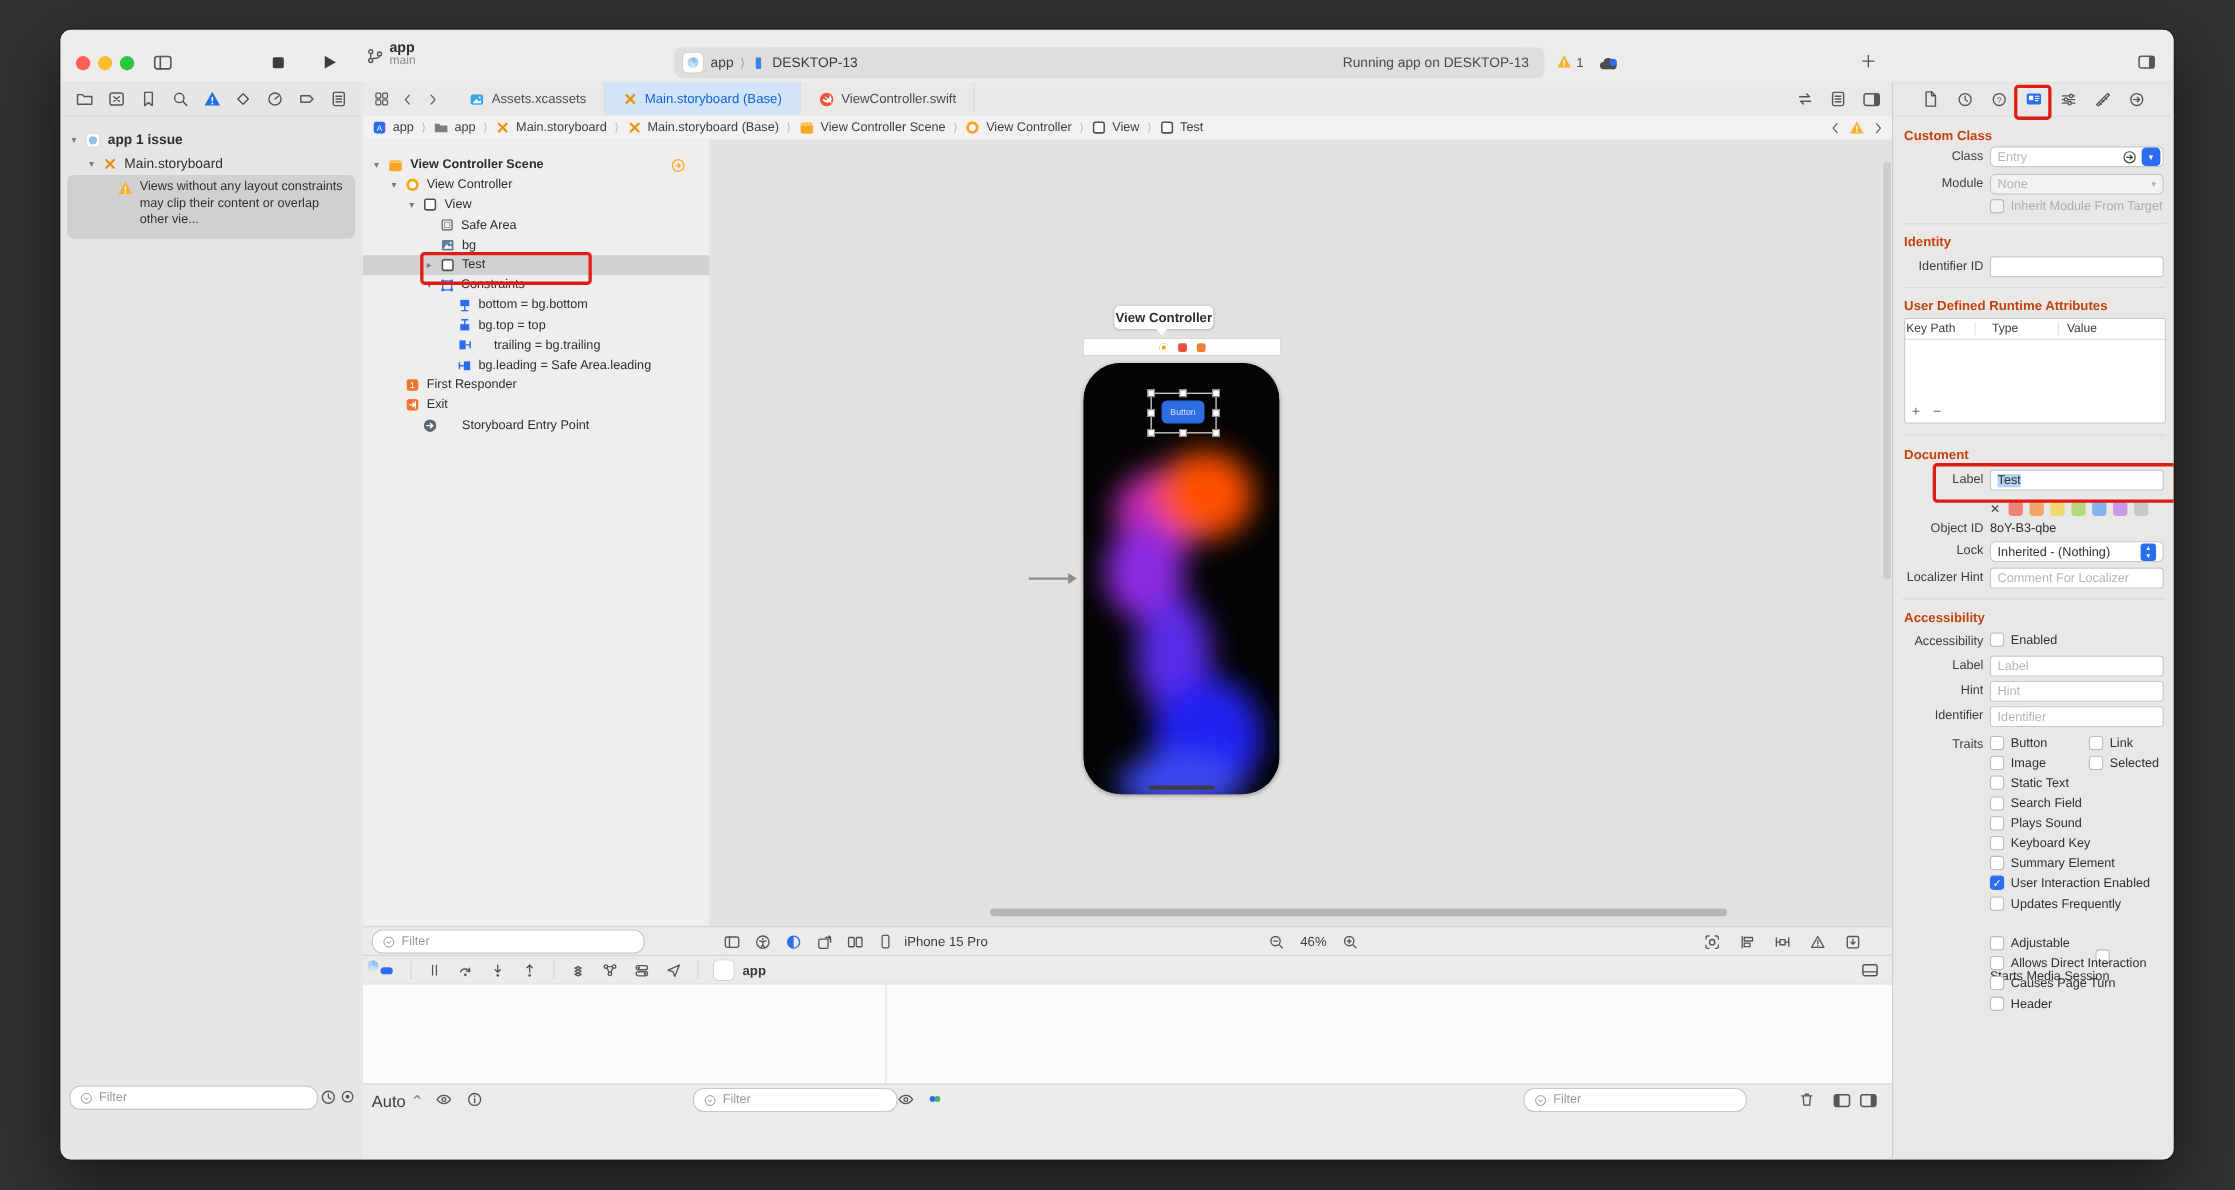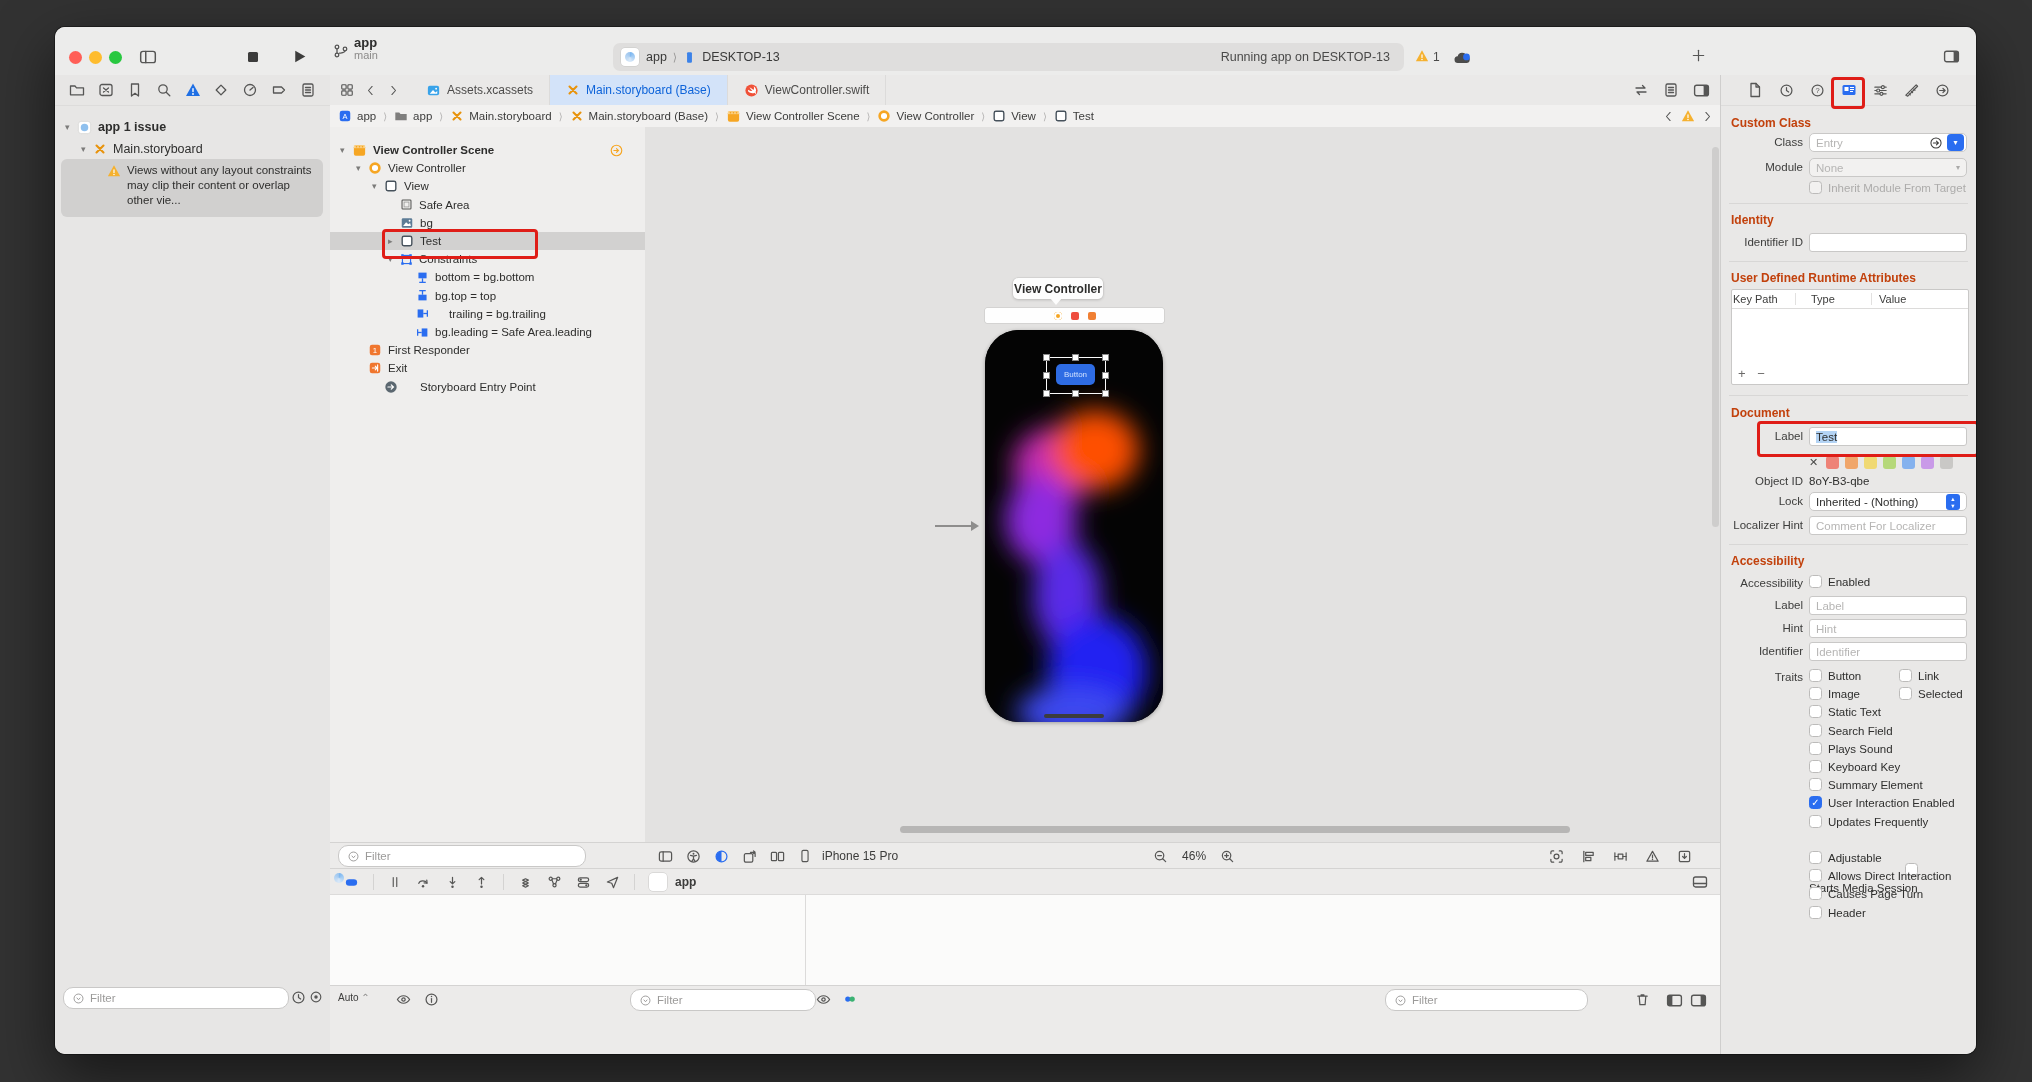--- a/index.html
+++ b/index.html
@@ -820,21 +820,21 @@
               <line x1="1.5" y1="9.5" x2="14.5" y2="9.5" stroke="#565655" fill="none" stroke-width="1.3" stroke-linecap="round" stroke-linejoin="round"></line>
             </svg>
           </span>
       </div>
 
       <div id="panes">
           <div id="pane-div"></div>
         </div>
 
       <div id="debugfilter">
-        <span class="abs" style="left:8px;top:6px;font-size:10px;color:#3c3c3b;"><span>Auto</span> <span style="color:#8a8988;">⌃</span></span>
+        <span class="abs" style="left:8px;top:6px;font-size:15px;color:#3c3c3b;"><span>Auto</span> <span style="color:#8a8988;">⌃</span></span>
         <span class="ic abs" style="left:66px;top:6px;">
             <svg width="15" height="15" viewBox="0 0 16 16">
               <path d="M1.5 8s2.5-4 6.5-4 6.5 4 6.5 4-2.5 4-6.5 4S1.5 8 1.5 8z" stroke="#565655" fill="none" stroke-width="1.3" stroke-linecap="round" stroke-linejoin="round"></path>
               <circle cx="8" cy="8" r="1.8" stroke="#565655" fill="none" stroke-width="1.3" stroke-linecap="round" stroke-linejoin="round"></circle>
             </svg>
           </span>
         <span class="ic abs" style="left:94px;top:6px;">
             <svg width="15" height="15" viewBox="0 0 16 16">
               <circle cx="8" cy="8" r="5.8" stroke="#565655" fill="none" stroke-width="1.3" stroke-linecap="round" stroke-linejoin="round"></circle>
               <line x1="8" y1="7" x2="8" y2="11" stroke="#565655" fill="none" stroke-width="1.3" stroke-linecap="round" stroke-linejoin="round"></line>

